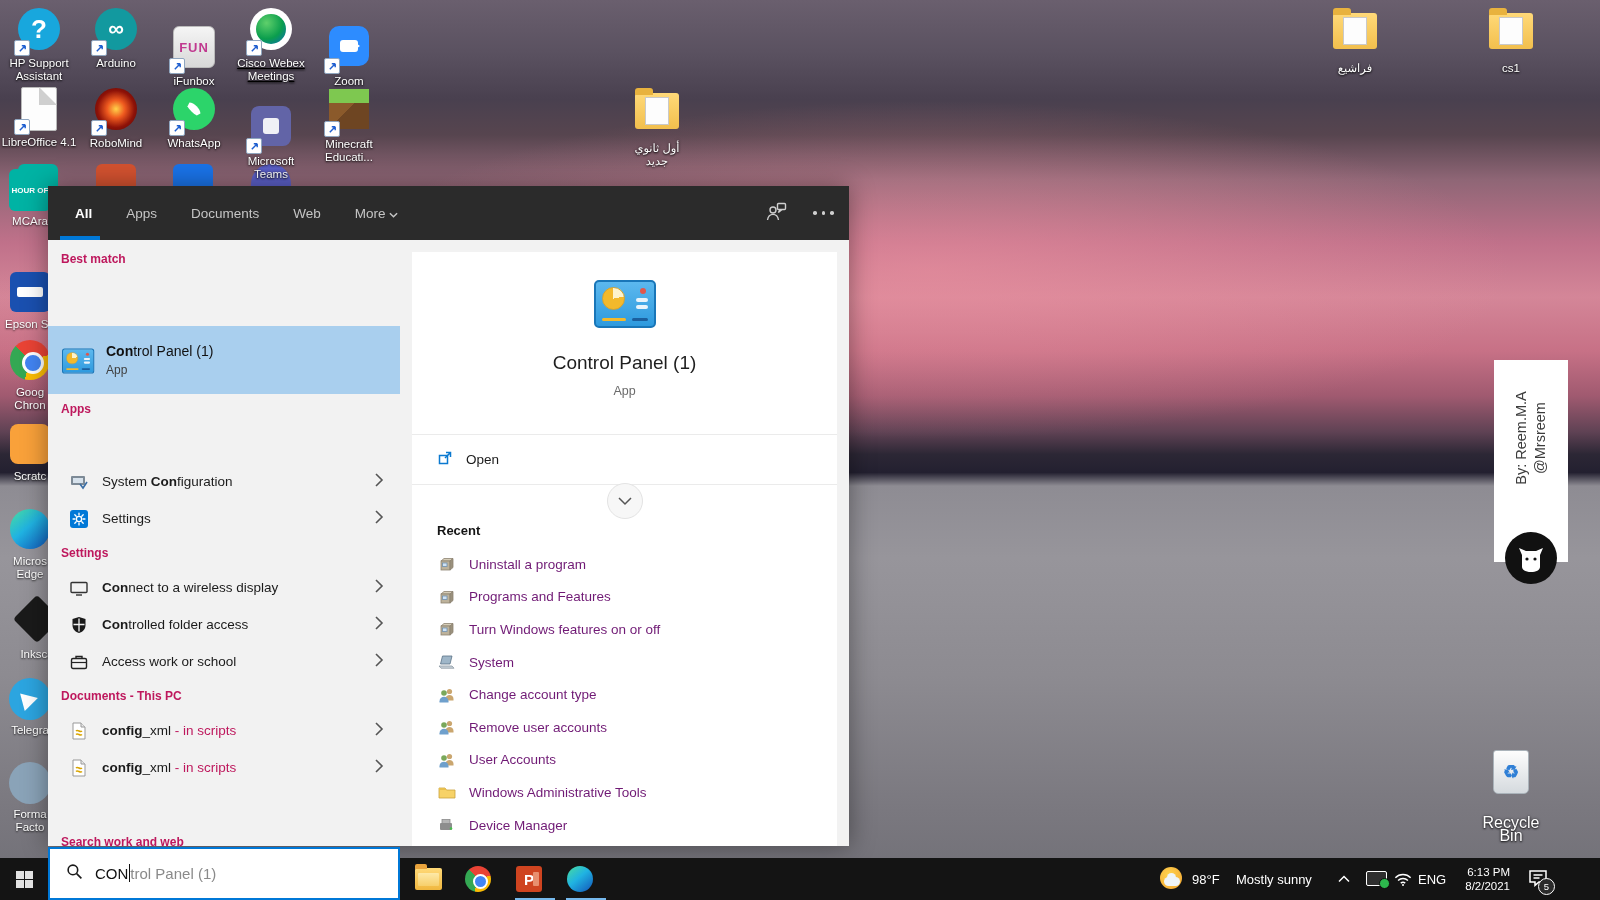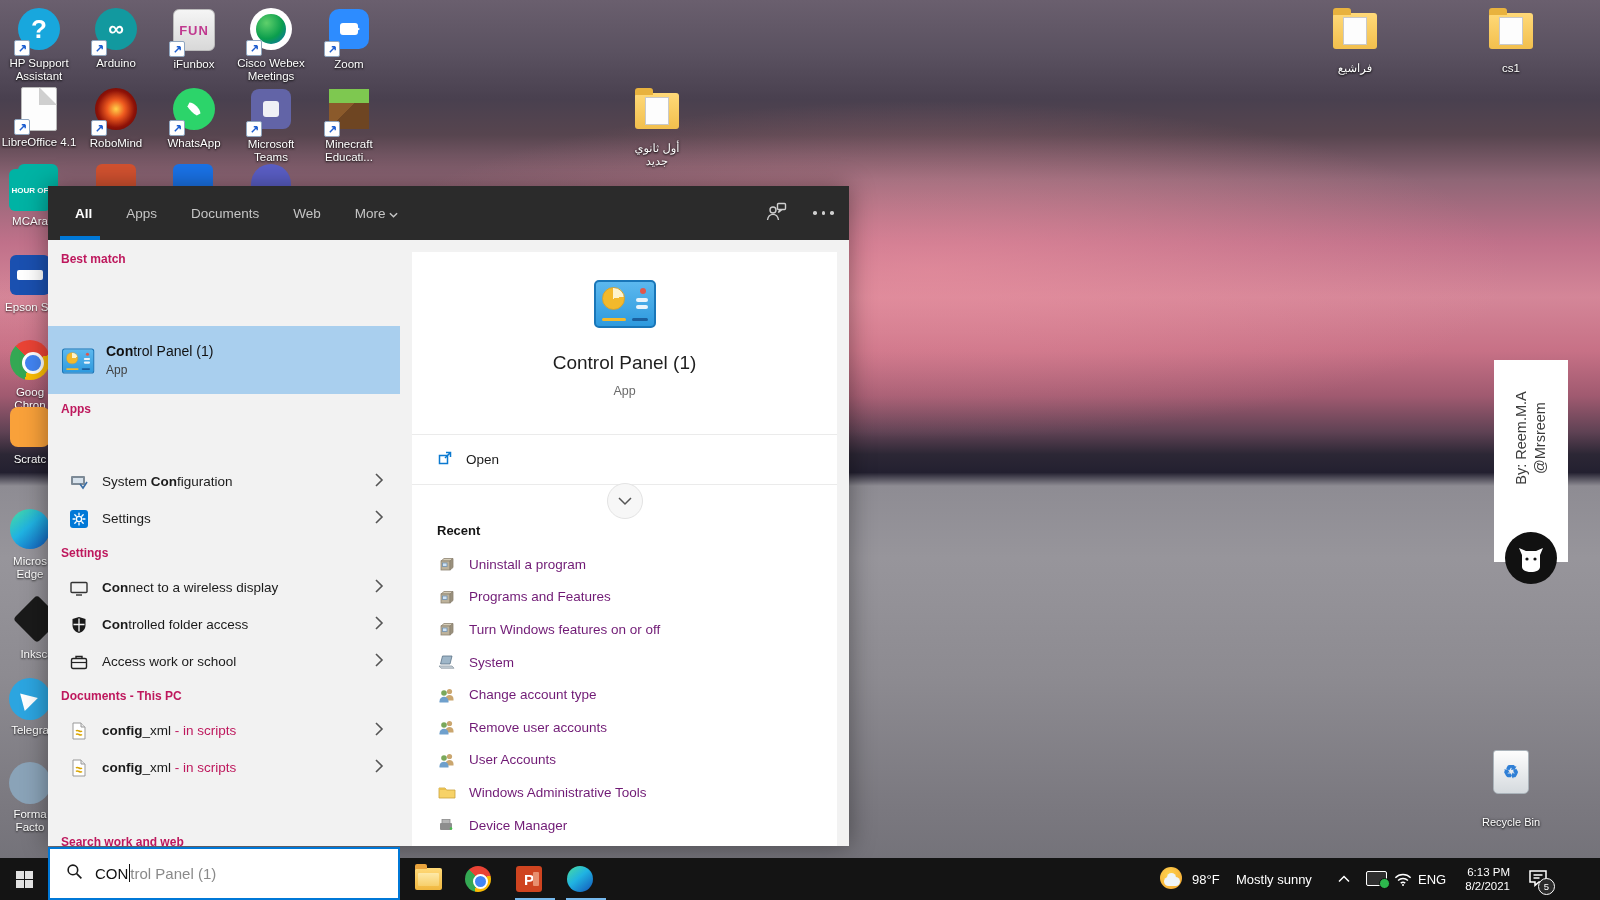--- a/index.html
+++ b/index.html
@@ -13,21 +13,21 @@
         #8f6676 20%, #c0718a 27%, #d48698 33%, #c77186 39%,
         #a05a70 44%, #5f4254 48%, #2c2735 50.5%, #232030 52.5%,
         #8e8c93 54%, #97959b 62%, #8d8b91 75%, #7a787f 90%, #6f6e75 100%);
   }
   
   .dicon{position:absolute;width:78px;text-align:center;z-index:2;}
   .dicon .art{position:relative;width:46px;height:46px;margin:0 auto;}
   .dicon .lbl{margin-top:3px;font-size:11.5px;line-height:13px;color:#fff;text-shadow:0 1px 2px rgba(0,0,0,.85),0 0 3px rgba(0,0,0,.5);word-wrap:break-word;}
   .sc-badge{position:absolute;left:-2px;bottom:-2px;width:14px;height:14px;background:#fff;border:1px solid #8fa6c0;border-radius:2px;display:flex;align-items:center;justify-content:center;}
   .circ{width:42px;height:42px;border-radius:50%;margin:2px auto;display:flex;align-items:center;justify-content:center;color:#fff;font-weight:700;}
-  .sq{width:40px;height:40px;border-radius:8px;margin:3px auto;display:flex;align-items:center;justify-content:center;color:#fff;font-weight:700;}
+  .sq{width:40px;height:40px;border-radius:8px;margin:20px auto;display:flex;align-items:center;justify-content:center;color:#fff;font-weight:700;}
   
   .hp{background:#18a7dd;font-size:26px;}
   .ard{background:#12999f;font-size:22px;}
   .fun{background:linear-gradient(180deg,#f5f5f5,#d8d8d8);border-radius:6px;color:#c0398f;font-size:13px;letter-spacing:1px;border:1px solid #bbb;}
   .webex{background:#fff;position:relative;}
   .webex i{display:block;width:30px;height:30px;border-radius:50%;background:radial-gradient(circle at 35% 30%,#5fd06b,#0b9e4d 55%,#0a6fae 95%);}
   .zoom{background:#2d8cff;border-radius:10px;position:relative;}
   .zoom i{display:block;width:18px;height:12px;background:#fff;border-radius:3px;position:relative;}
   .zoom i::after{content:"";position:absolute;right:-7px;top:1px;border:5px solid transparent;border-left:7px solid #fff;}
   .lo{width:34px;height:42px;background:#fdfdfd;border:1px solid #b9b9b9;margin:1px auto;position:relative;border-radius:2px;}
@@ -181,21 +181,21 @@
           <span>FUN</span>
         </div>
       <span class="sc-badge">
           <svg width="9" height="9" viewBox="0 0 10 10">
             <path d="M2 8L8 2M8 2H4.2M8 2v3.8" stroke="#1f5fd0" stroke-width="1.6" fill="none"></path>
           </svg>
         </span>
       </div>
     <div class="lbl">iFunbox</div>
   </div>
-  <div class="dicon" style="left:232px;top:6px;">
+  <div class="dicon" style="left:232px;top:6px;text-decoration:underline;">
     <div class="art">
         <div class="circ webex">
           <i></i>
         </div>
       <span class="sc-badge">
           <svg width="9" height="9" viewBox="0 0 10 10">
             <path d="M2 8L8 2M8 2H4.2M8 2v3.8" stroke="#1f5fd0" stroke-width="1.6" fill="none"></path>
           </svg>
         </span>
       </div>
@@ -356,21 +356,21 @@
         <div class="folder-ic"></div>
       </div>
     <div class="lbl" dir="rtl" style="width:64px;margin:3px auto 0;">أول ثانوي جديد</div>
   </div>
   <div class="dicon" style="left:1472px;top:748px;">
     <div class="art">
         <div class="bin">
           <span>♻</span>
         </div>
       </div>
-    <div class="lbl" style="font-size:11px;margin-top:20px;">Recycle Bin</div>
+    <div class="lbl" style="font-size:16px;margin-top:20px;">Recycle Bin</div>
   </div>
 
   <div id="watermark">
     <div class="wm-rot">
       <div>By: Reem.M.A</div>
       <div>@Mrsreem</div>
     </div>
     <div class="wm-logo">
       <svg width="34" height="34" viewBox="0 0 34 34">
           <path d="M8 26V14l-3-7 7 3h10l7-3-3 7v12c0 3-4 5-9 5s-9-2-9-5z" fill="#fff"></path>

